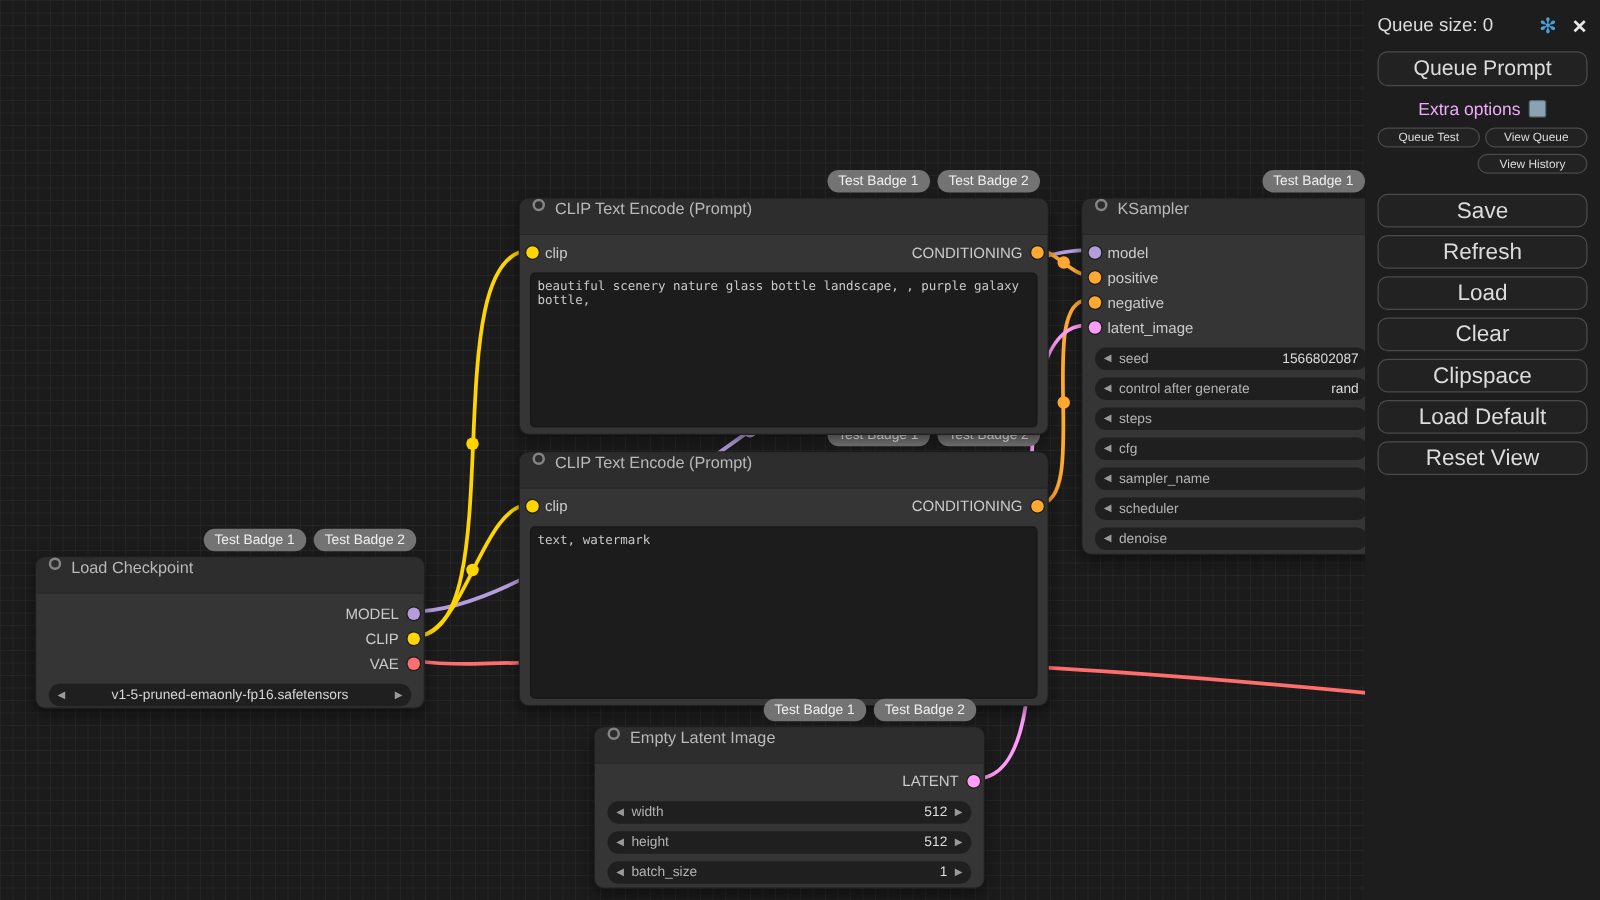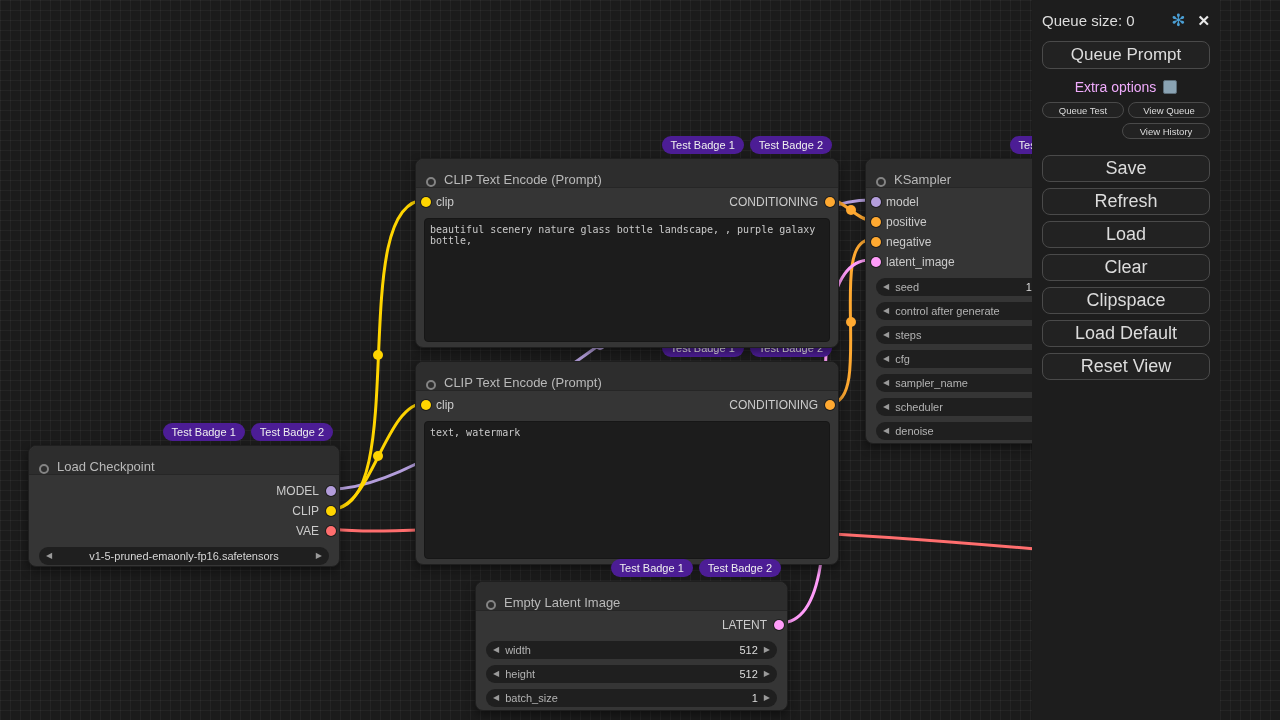--- a/index.html
+++ b/index.html
@@ -8,21 +8,21 @@
     background-color:#1b1b1b;
     background-image:linear-gradient(rgba(255,255,255,0.04) 1px, transparent 1px),
                      linear-gradient(90deg, rgba(255,255,255,0.04) 1px, transparent 1px);
     background-size:10px 10px;}
   svg.links{position:absolute;left:0;top:0;z-index:1;pointer-events:none;}
 
   
   .node{position:absolute;background:#353535;border:1px solid #1f1f1f;border-radius:8px;
     box-shadow:0 4px 10px rgba(0,0,0,.45);box-sizing:border-box;z-index:3;}
   .node.under{z-index:2;} .node.over{z-index:4;}
-  .ntitle{height:28px;display:flex;align-items:flex-end;gap:8px;padding:0 10px;
+  .ntitle{height:28px;display:flex;align-items:flex-start;gap:8px;padding:0 10px;
     background:#2d2d2d;border-radius:8px 8px 0 0;border-bottom:1px solid #262626;
     color:#b9b9b9;font-size:13px;}
   .cdot{width:10px;height:10px;border-radius:50%;border:2px solid #848484;box-sizing:border-box;flex:none;}
   .srow{position:relative;height:20px;display:flex;align-items:center;font-size:12px;color:#cbcbcb;}
   .in-label{padding-left:20px;}
   .out-label{margin-left:auto;padding-right:20px;}
   .dot{position:absolute;width:10px;height:10px;border-radius:50%;top:50%;transform:translateY(-50%);
     box-shadow:0 0 0 1px rgba(0,0,0,.45);}
   .dot.in{left:5px;} .dot.out{right:3px;}
   .c-model{background:#B39DDB;} .c-clip{background:#FFD500;} .c-vae{background:#FF6E6E;}
@@ -31,25 +31,25 @@
     align-items:center;padding:0 7px;font-size:11px;color:#c0c0c0;gap:6px;box-sizing:border-box;}
   .widget .arr{color:#9a9a9a;font-size:8px;flex:none;line-height:1;}
   .widget .wlabel{color:#b3b3b3;white-space:nowrap;}
   .widget .wvalue{margin-left:auto;color:#dcdcdc;white-space:nowrap;}
   .widget .wcenter{flex:1;text-align:center;color:#d6d6d6;white-space:nowrap;overflow:hidden;}
   .ta{margin:6px 8px;background:#1c1c1c;border:1px solid #161616;border-radius:4px;padding:5px 5px;
     font-family:"DejaVu Sans Mono",monospace;font-size:10px;line-height:11px;color:#c9c9c9;
     white-space:pre-wrap;word-break:break-word;overflow:hidden;}
   .badges{position:absolute;top:-23px;right:6px;display:flex;gap:6px;white-space:nowrap;}
   .badges.offset{right:-76px;}
-  .badge{height:18px;line-height:18px;padding:0 9px;background:#4c1d95;border-radius:9px;
+  .badge{height:18px;line-height:18px;padding:0 9px;background:#737373;border-radius:9px;
     font-size:11px;color:#efefef;}
 
   
-  .menu{position:absolute;left:1032px;top:0;width:188px;height:720px;background:#1d1d1d;
+  .menu{position:absolute;left:1092px;top:0;width:188px;height:720px;background:#1d1d1d;
     padding:8px 10px;box-sizing:border-box;z-index:50;}
   .mhead{display:flex;align-items:center;margin:2px 0 10px;color:#dddddd;font-size:15px;}
   .gear{margin-left:auto;color:#4b9fd4;font-size:17px;cursor:pointer;}
   .xclose{margin-left:12px;color:#e9e9e9;font-size:15px;font-weight:bold;cursor:pointer;}
   .menu button{display:block;width:100%;background:#222222;border:1px solid #4a4a4a;color:#dcdcdc;
     border-radius:8px;font-family:"Liberation Sans",sans-serif;cursor:pointer;box-sizing:border-box;}
   .btn-big{height:27px;font-size:18px;margin-bottom:6px;}
   .btn-queue{height:28px;font-size:17px;margin-bottom:10px;}
   .extra{display:flex;justify-content:center;align-items:center;gap:7px;color:#f0abfc;
     font-size:14px;margin-bottom:7px;}

